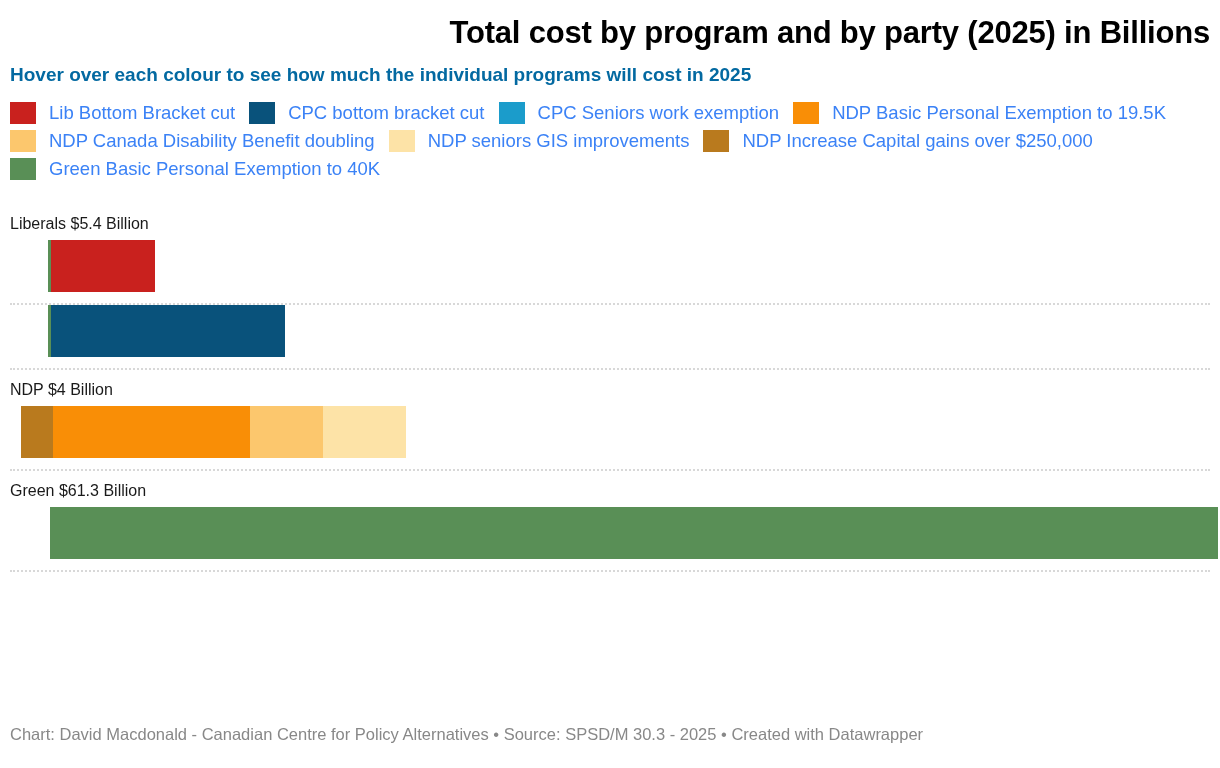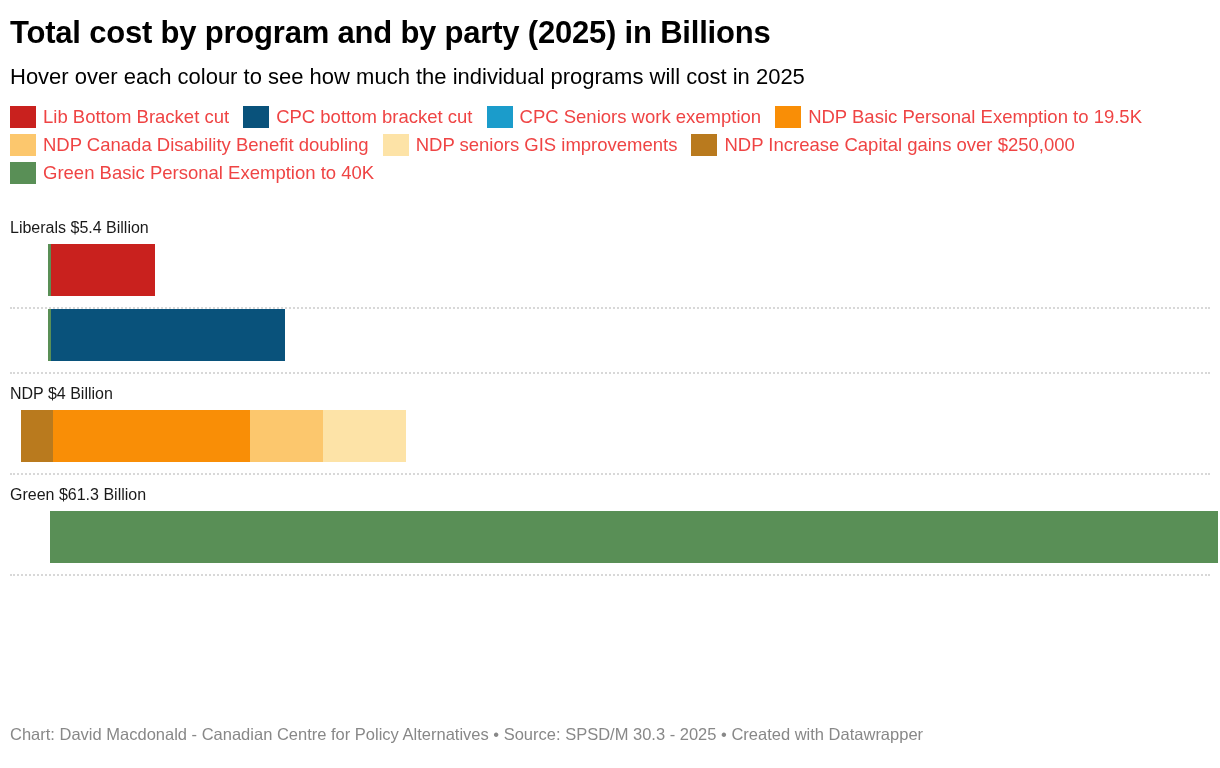--- a/index.html
+++ b/index.html
@@ -25,26 +25,27 @@
   }
   
   .chart-title {
     font-size: 31px;
     font-weight: bold;
     line-height: 1.12;
     letter-spacing: -0.2px;
     color: #000000;
     margin: 0;
     padding-top: 16px;
+    text-align: right;
   }
   .chart-subtitle {
-    font-size: 22px;
-    font-weight: normal;
+    font-size: 19px;
+    font-weight: bold;
     line-height: 1.25;
-    color: #000000;
+    color: #0369a1;
     margin: 0;
     padding-top: 12px;
   }
   
   .legend {
     margin-top: 16px;
     font-size: 0;
     line-height: 0;
     max-width: 1200px;
   }
@@ -58,22 +59,22 @@
   .legend-swatch {
     display: inline-block;
     width: 26px;
     height: 22px;
     vertical-align: -4px;
   }
   .legend-label {
     display: inline-block;
     font-size: 18.5px;
     line-height: 22px;
-    color: #ef4444;
-    margin-left: 7px;
+    color: #3b82f6;
+    margin-left: 13px;
     vertical-align: top;
     white-space: nowrap;
   }
   
   .bars {
     margin-top: 18px;
     position: relative;
   }
   .bar-group {
     position: relative;

